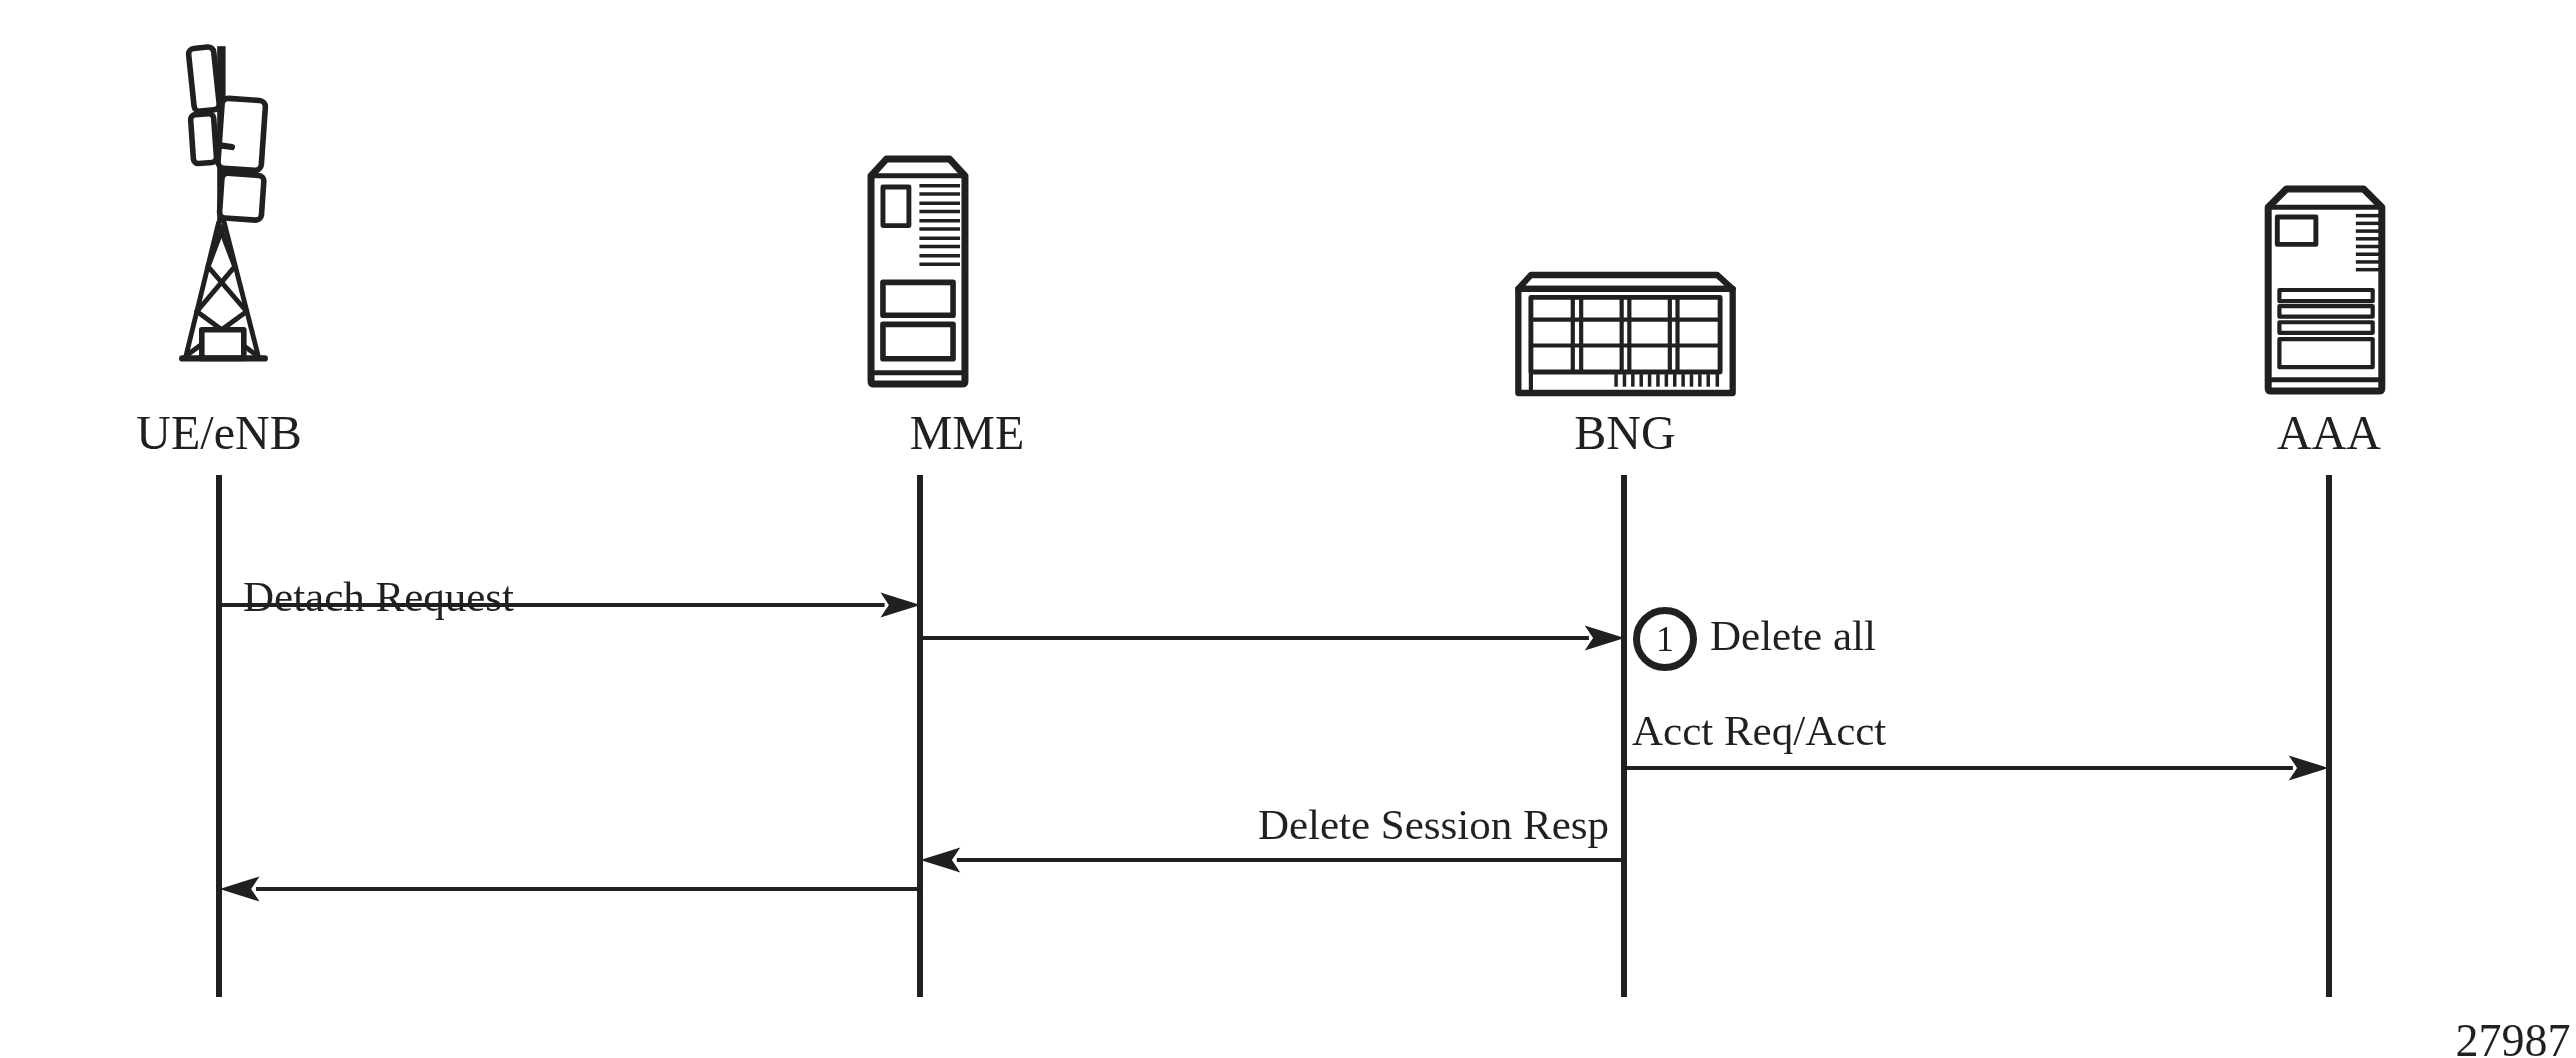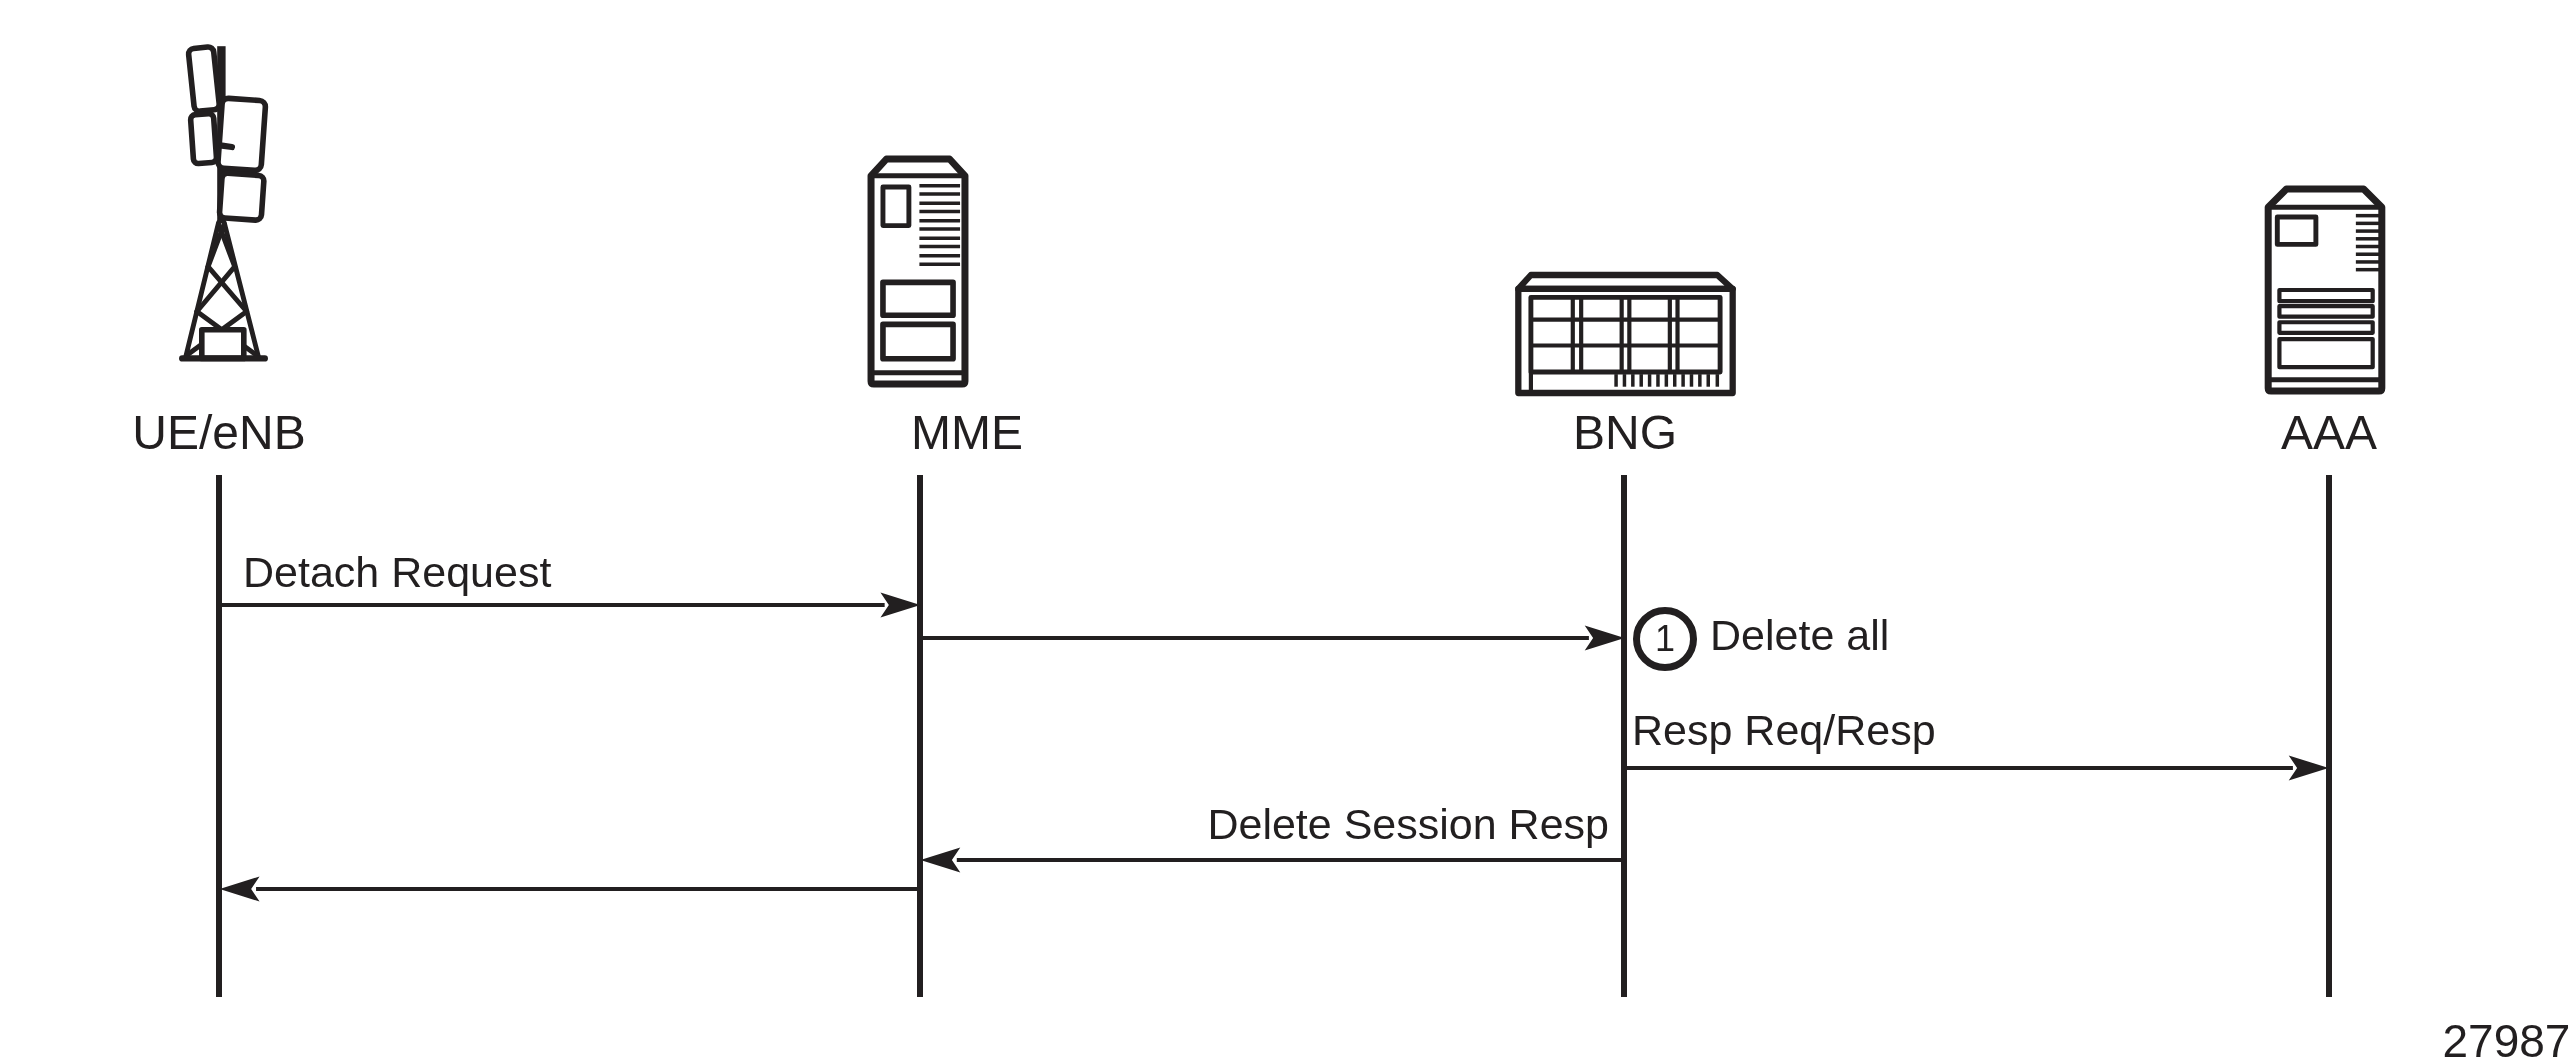--- a/index.html
+++ b/index.html
@@ -6,21 +6,21 @@
     margin: 0;
     padding: 0;
     background: #ffffff;
   }
   #stage {
     position: relative;
     width: 2576px;
     height: 1058px;
     background: #ffffff;
     overflow: hidden;
-    font-family: Liberation Sans, sans-serif;
+    font-family: Liberation Serif, serif;
     color: #221F20;
   }
   svg { overflow: visible; display: block; }
   .icon    { position: absolute; }
   .actor-label {
     position: absolute;
     top: 409px;
     transform: translateX(-50%);
     font-size: 48px;
     line-height: 1;
@@ -183,37 +183,37 @@
     </g>
     <line x1="0" y1="272" x2="162" y2="272" stroke-width="7"></line>
   </svg>
   <div class="actor-label" style="left:2329px">AAA</div>
   <div class="lifeline" style="left:2326px"></div>
 
   <svg class="arrow" style="left:219px; top:591px" width="702" height="28" viewBox="0 0 1001 40">
     <line x1="0" y1="20" x2="950" y2="20" stroke="#221F20" stroke-width="6"></line>
     <polygon points="1001,20 944,2 956,20 944,38" fill="#221F20"></polygon>
   </svg>
-  <div class="msg-label" style="left:243px; top:551px">Detach Request</div>
+  <div class="msg-label" style="left:243px; top:575px">Detach Request</div>
 
   <svg class="arrow" style="left:920px; top:624px" width="705" height="28" viewBox="0 0 1006 40">
     <line x1="0" y1="20" x2="955" y2="20" stroke="#221F20" stroke-width="6"></line>
     <polygon points="1006,20 949,2 961,20 949,38" fill="#221F20"></polygon>
   </svg>
 
   <div class="step-circle">
     <span>1</span>
   </div>
   <div class="msg-label" style="left:1710px; top:614px">Delete all</div>
 
   <svg class="arrow" style="left:1624px; top:754px" width="705" height="28" viewBox="0 0 1006 40">
     <line x1="0" y1="20" x2="955" y2="20" stroke="#221F20" stroke-width="6"></line>
     <polygon points="1006,20 949,2 961,20 949,38" fill="#221F20"></polygon>
   </svg>
-  <div class="msg-label" style="left:1632px; top:709px">Resp Req/Resp</div>
+  <div class="msg-label" style="left:1632px; top:709px">Acct Req/Acct</div>
 
   <svg class="arrow" style="left:920px; top:846px" width="705" height="28" viewBox="0 0 1006 40">
     <line x1="52" y1="20" x2="1006" y2="20" stroke="#221F20" stroke-width="6"></line>
     <polygon points="0,20 57,2 45,20 57,38" fill="#221F20"></polygon>
   </svg>
   <div class="msg-label" style="right:967px; top:803px">Delete Session Resp</div>
 
   <svg class="arrow" style="left:219px; top:875px" width="702" height="28" viewBox="0 0 1001 40">
     <line x1="52" y1="20" x2="1001" y2="20" stroke="#221F20" stroke-width="6"></line>
     <polygon points="0,20 57,2 45,20 57,38" fill="#221F20"></polygon>

